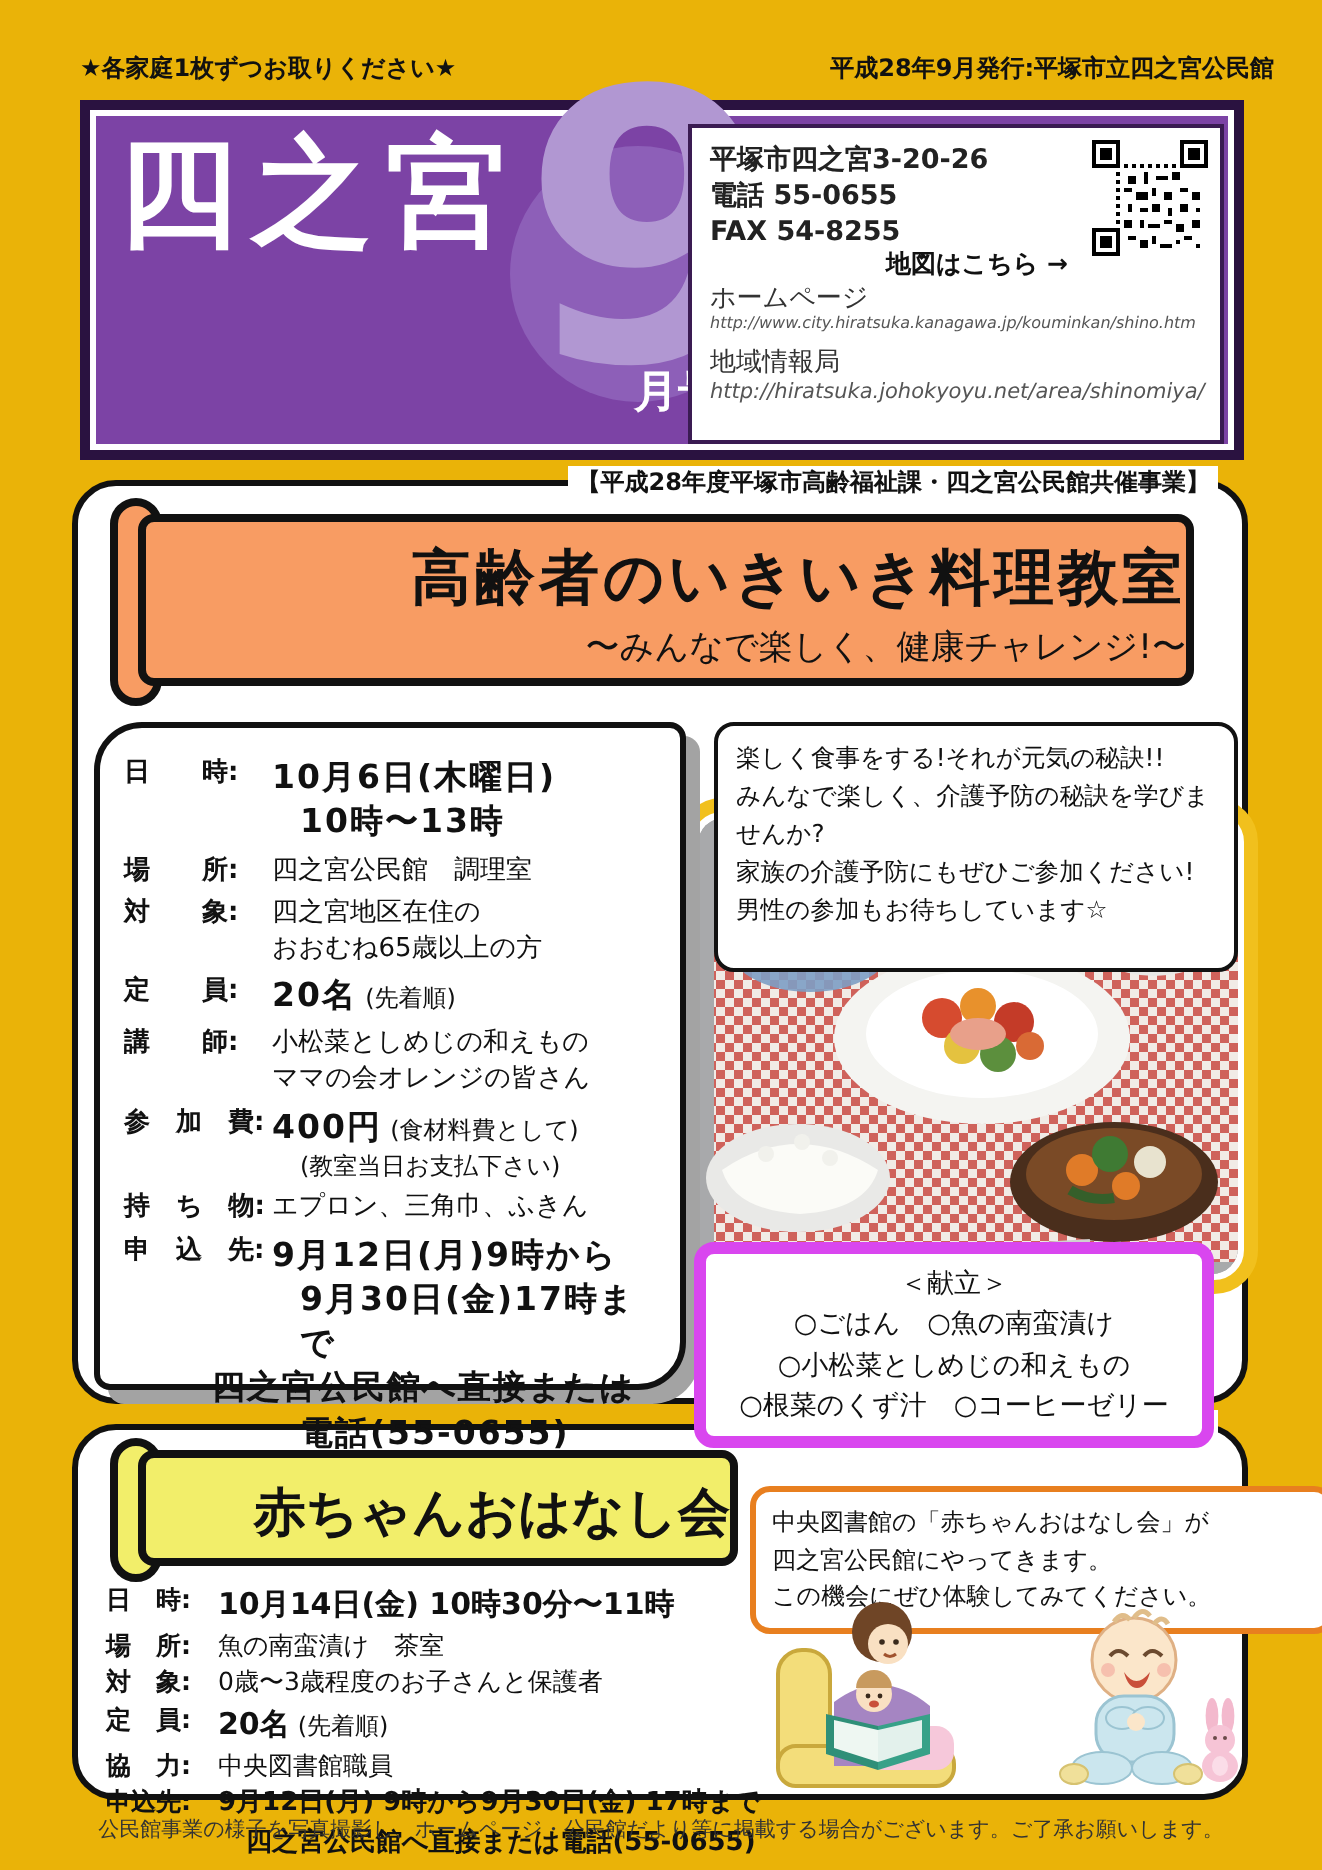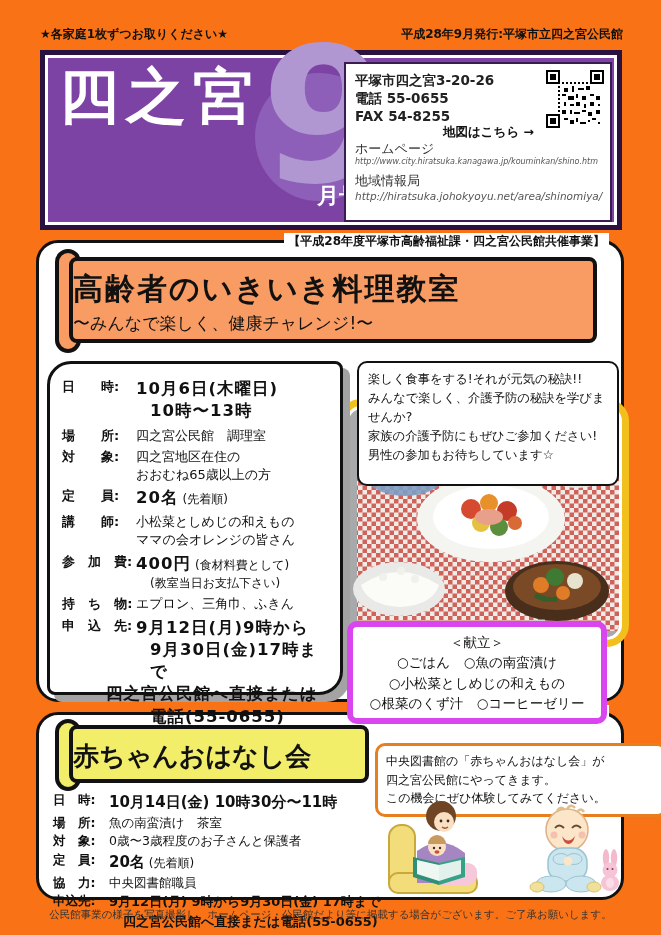--- a/index.html
+++ b/index.html
@@ -1,22 +1,22 @@
 <!DOCTYPE html>
 <html><head>
 <meta charset="utf-8">
 <style>
   * { margin:0; padding:0; box-sizing:border-box; }
   body { background:#888; font-family:"DejaVu Sans", sans-serif; }
-  .page { position:relative; width:661px; height:935px; background:#f97316; margin:0 auto;
+  .page { position:relative; width:661px; height:935px; background:#eab308; margin:0 auto;
           font-family:"DejaVu Sans", sans-serif; color:#111; overflow:hidden; }
 
   
   .top-note-left { position:absolute; left:40px; top:26px; font-size:12px; font-weight:bold; }
-  .top-note-right { position:absolute; right:38px; top:26px; font-size:12px; font-weight:bold; }
+  .top-note-right { position:absolute; right:24px; top:26px; font-size:12px; font-weight:bold; }
 
   
   .masthead { position:absolute; left:40px; top:50px; width:582px; height:180px;
               background:#7c43a5; border:5px solid #2a1240; box-shadow:inset 0 0 0 3px #fff; }
   .hd-circle { position:absolute; left:210px; top:18px; width:128px; height:128px;
                border-radius:50%; background:#8d5fb8; }
   .hd-nine { position:absolute; left:216px; top:-42px; font-size:188px; font-weight:bold;
              color:#b197d2; line-height:1.1; }
   .hd-title { position:absolute; left:14px; top:2px; font-size:60px; font-weight:bold;
               color:#fff; letter-spacing:7px; }
@@ -34,21 +34,21 @@
 
   
   .section { position:absolute; left:36px; width:588px; border:3px solid #111; border-radius:22px; background:#fff; }
   .sec1 { top:240px; height:462px; }
   .sec2 { top:712px; height:188px; }
   .sec-tag { position:absolute; top:-10px; right:12px; background:#fff; padding:0 4px;
              font-size:12px; font-weight:bold; }
 
   
   .scroll-cap { position:absolute; border:4px solid #111; border-radius:14px; width:26px; }
-  .banner { position:absolute; border:4px solid #111; border-radius:8px; text-align:left; }
+  .banner { position:absolute; border:4px solid #111; border-radius:8px; text-align:right; }
   .banner1 { left:30px; top:14px; width:528px; height:86px; background:#f89c63; padding-top:8px; }
   .cap1 { left:16px; top:6px; height:104px; background:#f89c63; }
   .banner1 .t1 { font-size:30px; font-weight:bold; letter-spacing:2px; }
   .banner1 .t2 { font-size:17px; margin-top:2px; }
   .banner2 { left:30px; top:10px; width:300px; height:58px; background:#f2ee6a; padding-top:10px; }
   .cap2 { left:16px; top:4px; height:72px; background:#f2ee6a; }
   .banner2 .t1 { font-size:26px; font-weight:bold; }
 
   
   .detail-box { position:absolute; left:8px; top:118px; width:296px; height:334px;

